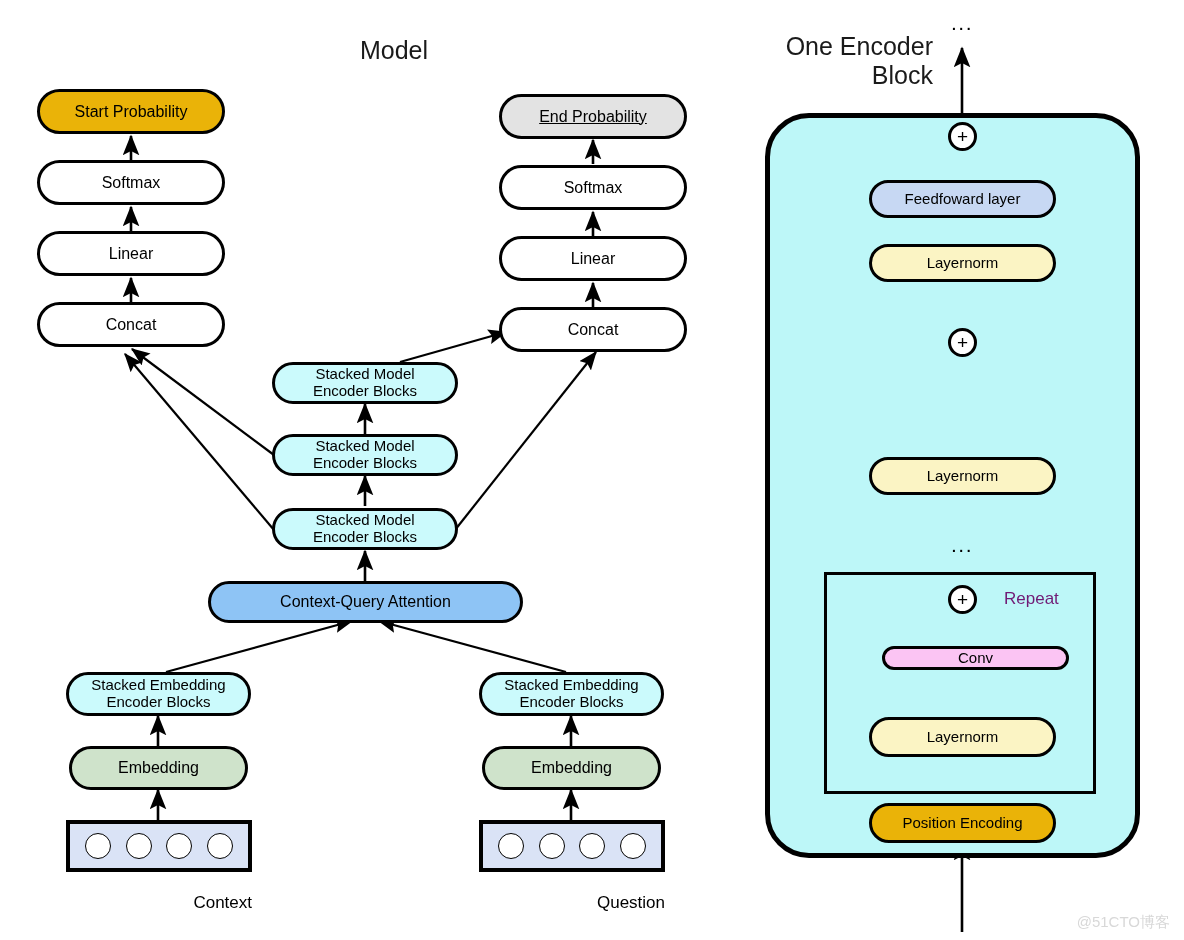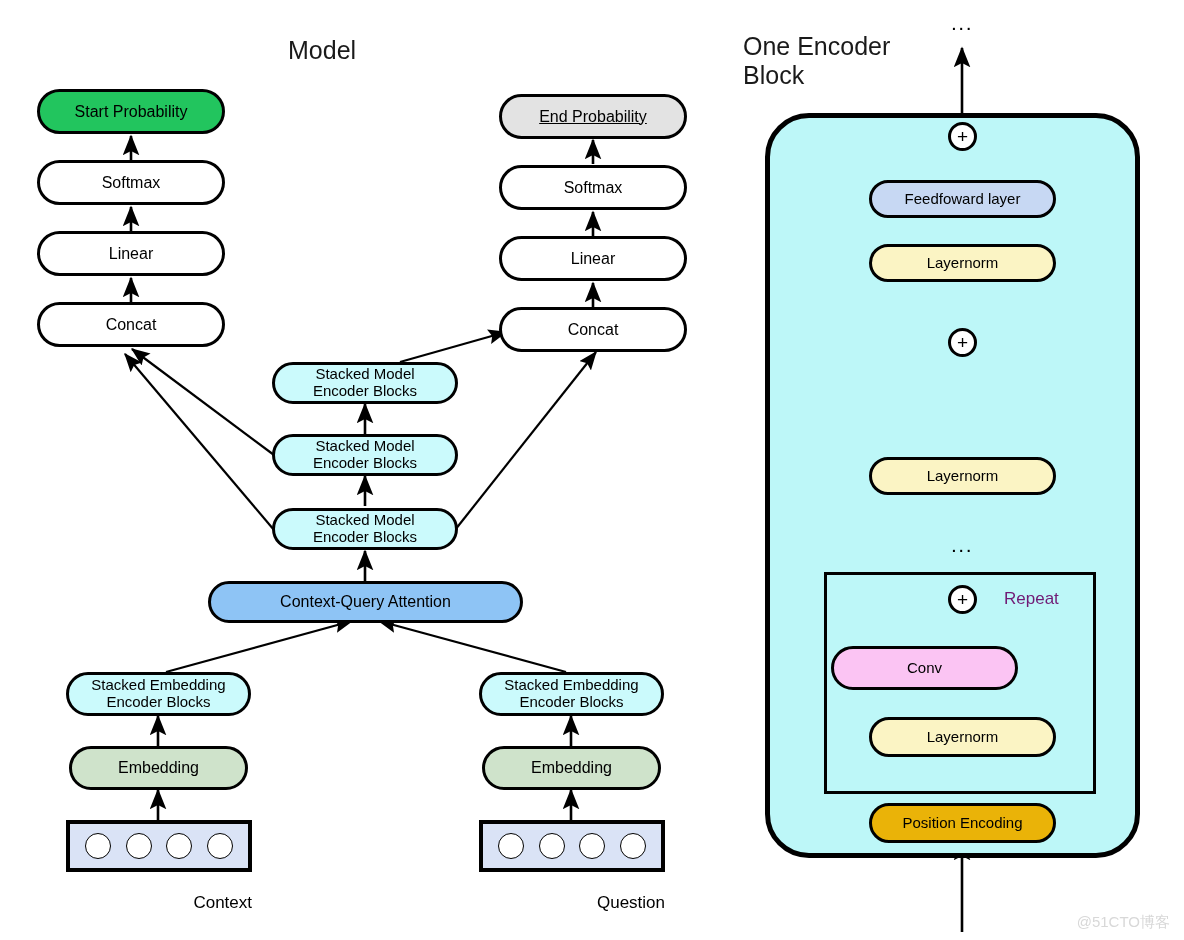--- a/index.html
+++ b/index.html
@@ -36,21 +36,21 @@
     line-height: 1.12;
     z-index: 5;
   }
   .pill {
     border-radius: 999px;
   }
   .title {
     position: absolute;
     color: #1a1a1a;
     font-size: 25px;
-    text-align: left;
+    text-align: right;
     z-index: 6;
   }
   .caption {
     position: absolute;
     color: #000000;
     font-size: 17px;
     text-align: right;
     z-index: 6;
   }
   .dots {
@@ -244,21 +244,21 @@
 
   <div class="repeat-box" style="left:824px; top:572px; width:272px; height:222px;"></div>
 
   <div class="title" style="left:288px; top:36px; width:140px;">Model</div>
 
   <div class="title" style="left:743px; top:32px; width:190px;">
     <span>One Encoder</span><br>
     <span>Block</span>
   </div>
 
-  <div class="node pill" style="left:37px; top:89px; width:188px; height:45px; background:#22c55e; font-size:16px;">
+  <div class="node pill" style="left:37px; top:89px; width:188px; height:45px; background:#eab308; font-size:16px;">
     <span>Start Probability</span>
   </div>
 
   <div class="node pill" style="left:37px; top:160px; width:188px; height:45px; background:#ffffff; font-size:16px;">
     <span>Softmax</span>
   </div>
 
   <div class="node pill" style="left:37px; top:231px; width:188px; height:45px; background:#ffffff; font-size:16px;">
     <span>Linear</span>
   </div>
@@ -372,21 +372,21 @@
   </div>
 
   <div class="dots" style="left:932px; top:534px; width:60px;">...</div>
 
   <div class="plus-node" style="left:948px; top:585px;">
     <span>+</span>
   </div>
 
   <div class="repeat-label" style="left:1004px; top:589px;">Repeat</div>
 
-  <div class="node pill" style="left:831px; top:646px; width:187px; height:44px; background:#fbc4f3; font-size:15px;">
+  <div class="node pill" style="left:882px; top:646px; width:187px; height:24px; background:#fbc4f3; font-size:15px;">
     <span>Conv</span>
   </div>
 
   <div class="node pill" style="left:869px; top:717px; width:187px; height:40px; background:#fbf4c4; font-size:15px;">
     <span>Layernorm</span>
   </div>
 
   <div class="node pill" style="left:869px; top:803px; width:187px; height:40px; background:#eab308; font-size:15px;">
     <span>Position Encoding</span>
   </div>

